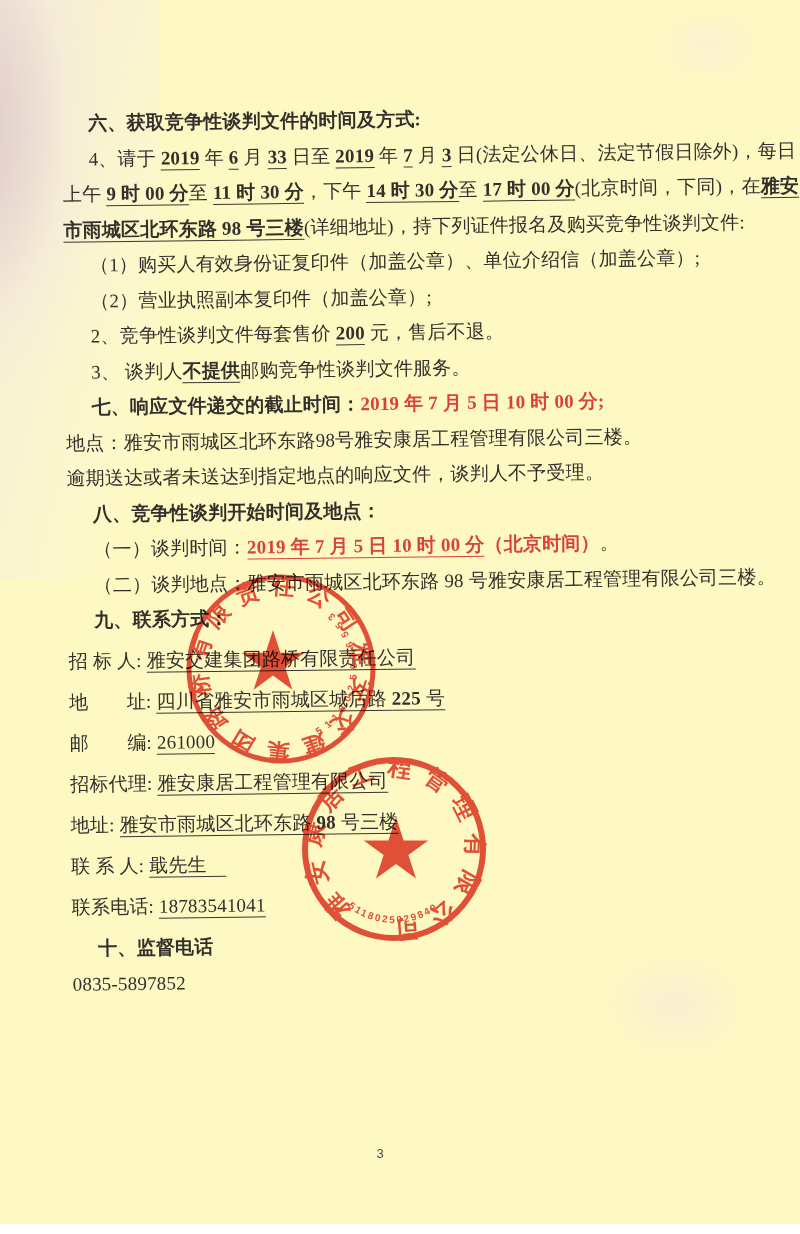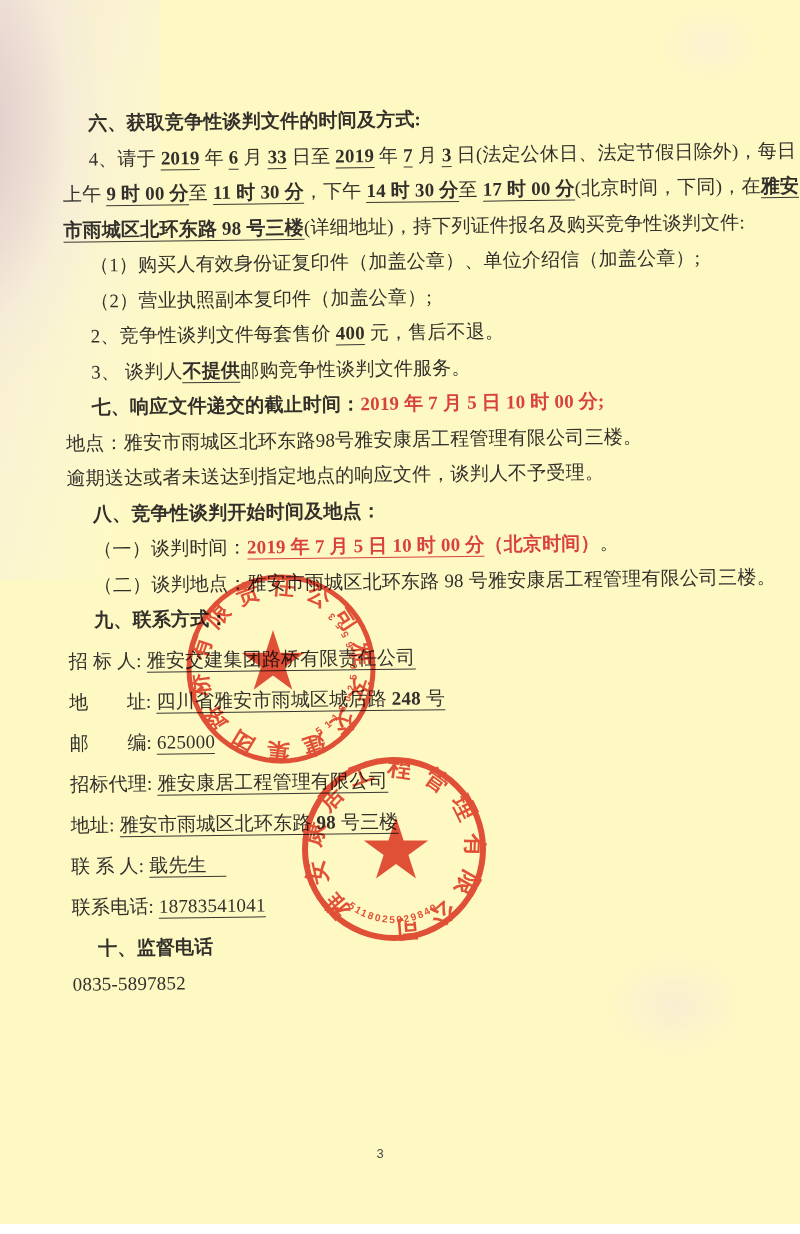--- a/index.html
+++ b/index.html
@@ -37,32 +37,32 @@
   <div class="fold"></div>
   <div class="blot blot1"></div>
   <div class="blot blot2"></div>
   <div class="content">
       <div class="line ind"><span class="b">六、获取竞争性谈判文件的时间及方式:</span></div>
       <div class="line ind"><span>4、请于 </span><span class="bu">2019</span><span> 年 </span><span class="bu">6</span><span> 月 </span><span class="bu">33</span><span> 日至 </span><span class="bu">2019</span><span> 年 </span><span class="bu">7</span><span> 月 </span><span class="bu">3</span><span> 日(法定公休日、法定节假日除外)，每日</span></div>
       <div class="line "><span>上午 </span><span class="bu">9 时 00 分</span><span>至 </span><span class="bu">11 时 30 分</span><span>，下午 </span><span class="bu">14 时 30 分</span><span>至 </span><span class="bu">17 时 00 分</span><span>(北京时间，下同)，在</span><span class="bu">雅安</span></div>
       <div class="line "><span class="bu">市雨城区北环东路 98 号三楼</span><span>(详细地址)，持下列证件报名及购买竞争性谈判文件:</span></div>
       <div class="line ind"><span>（1）购买人有效身份证复印件（加盖公章）、单位介绍信（加盖公章）;</span></div>
       <div class="line ind"><span>（2）营业执照副本复印件（加盖公章）;</span></div>
-      <div class="line ind"><span>2、竞争性谈判文件每套售价 </span><span class="bu">400</span><span> 元，售后不退。</span></div>
+      <div class="line ind"><span>2、竞争性谈判文件每套售价 </span><span class="bu">200</span><span> 元，售后不退。</span></div>
       <div class="line ind"><span>3、 谈判人</span><span class="bu">不提供</span><span>邮购竞争性谈判文件服务。</span></div>
       <div class="line ind"><span class="b">七、响应文件递交的截止时间：</span><span class="r">2019 年 7 月 5 日 10 时 00 分;</span></div>
       <div class="line "><span>地点：雅安市雨城区北环东路98号雅安康居工程管理有限公司三楼。</span></div>
       <div class="line "><span>逾期送达或者未送达到指定地点的响应文件，谈判人不予受理。</span></div>
       <div class="line ind"><span class="b">八、竞争性谈判开始时间及地点：</span></div>
       <div class="line ind"><span>（一）谈判时间：</span><span class="ru">2019 年 7 月 5 日 10 时 00 分</span><span class="r">（北京时间）</span><span>。</span></div>
       <div class="line ind"><span>（二）谈判地点：雅安市雨城区北环东路 98 号雅安康居工程管理有限公司三楼。</span></div>
       <div class="line ind lg"><span class="b">九、联系方式：</span></div>
       <div class="line lg"><span>招 标 人: </span><span class="u">雅安交建集团路桥有限责任公司</span></div>
-      <div class="line lg"><span>地　　址: </span><span class="u">四川省雅安市雨城区城后路 </span><span class="bu">248</span><span class="u"> 号</span></div>
-      <div class="line lg"><span>邮　　编: </span><span class="u">625000</span></div>
+      <div class="line lg"><span>地　　址: </span><span class="u">四川省雅安市雨城区城后路 </span><span class="bu">225</span><span class="u"> 号</span></div>
+      <div class="line lg"><span>邮　　编: </span><span class="u">261000</span></div>
       <div class="line lg"><span>招标代理: </span><span class="u">雅安康居工程管理有限公司</span></div>
       <div class="line lg"><span>地址: </span><span class="u">雅安市雨城区北环东路 </span><span class="bu">98</span><span class="u"> 号三楼</span></div>
       <div class="line lg"><span>联 系 人: </span><span class="u">戢先生　</span></div>
       <div class="line lg"><span>联系电话: </span><span class="u">18783541041</span></div>
       <div class="line ind"><span class="b">十、监督电话</span></div>
       <div class="line "><span>0835-5897852</span></div>
     </div>
   <div class="seal-layer">
       <svg width="212" height="212" viewBox="0 0 212 212" style="left: 175px; top: 563px;">
         <circle cx="106" cy="106" r="92" fill="none" stroke="#dd3a2e" stroke-width="5"></circle>

